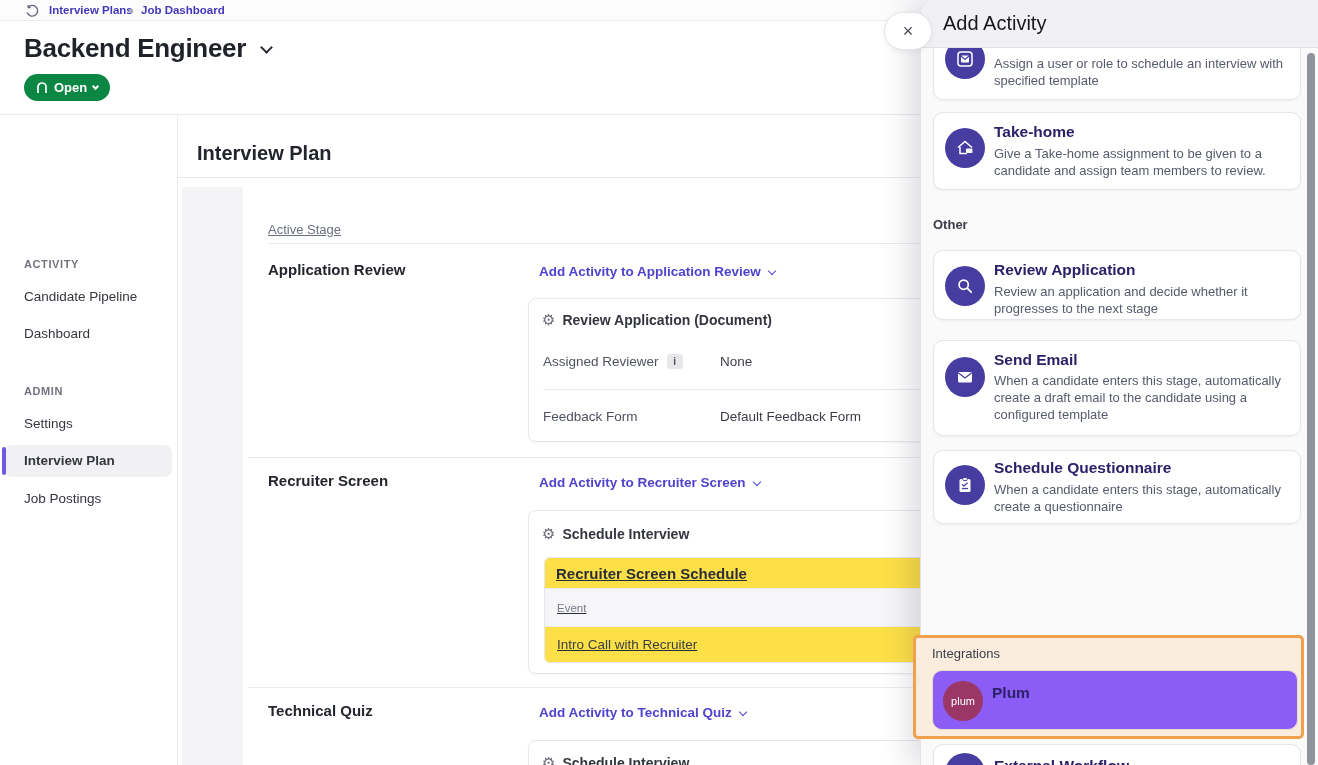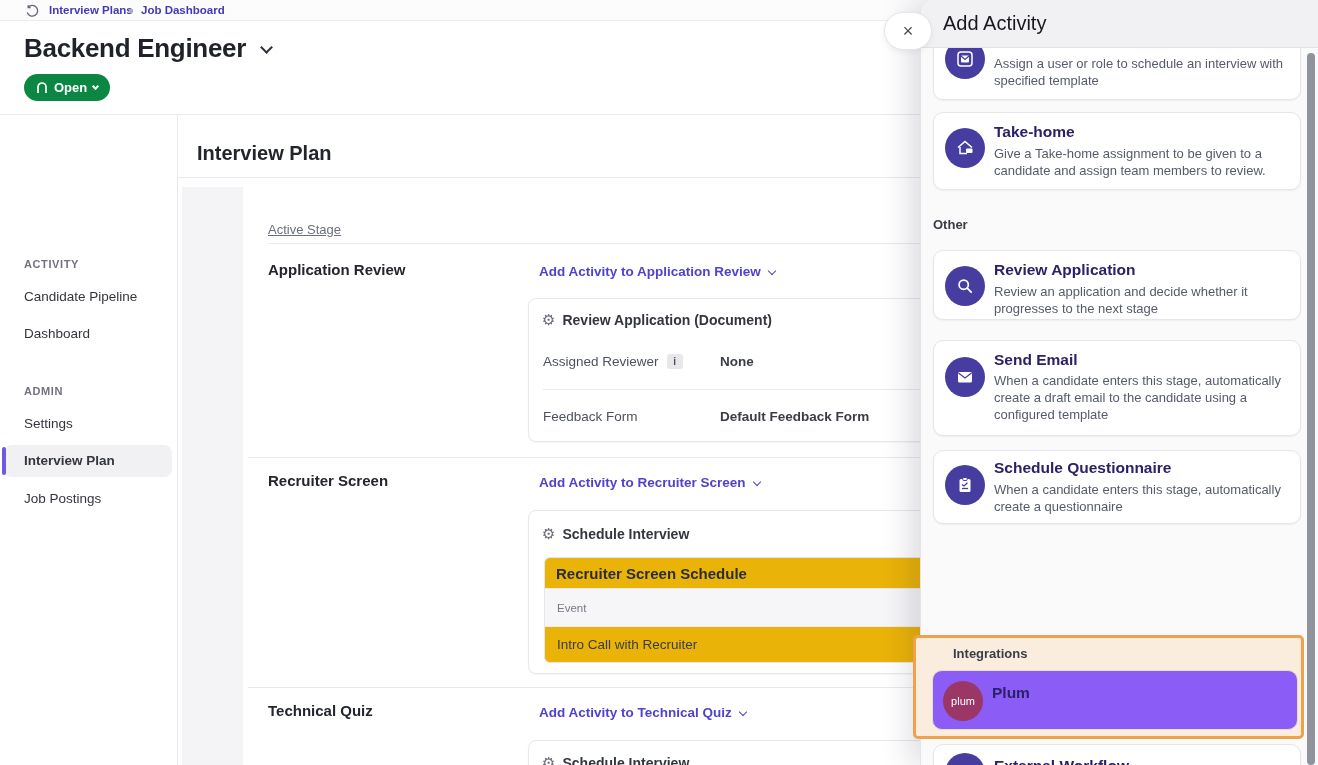--- a/index.html
+++ b/index.html
@@ -33,40 +33,40 @@
   .main-title { position:absolute; left:197px; top:142px; font-size:20px; font-weight:700; color:#22252B; }
   .rail { position:absolute; left:182px; top:187px; width:61px; height:578px; background:#F4F4F7; }
   .active-stage { position:absolute; left:268px; top:222px; font-size:13px; color:#6A707C;text-decoration:underline; }
   .stage-name { position:absolute; left:268px; font-size:15px; font-weight:700; color:#23262C; }
   .stage-link { position:absolute; left:539px; font-size:13.5px; font-weight:600; color:#4F43CE; cursor:pointer; }
   .stage-link .chev { width:6px; height:6px; border-width:1.8px; margin-left:8px; vertical-align:2px; }
   .card { position:absolute; background:#fff; border:1px solid #E8E8EC; border-radius:8px; box-shadow:0 1px 2px rgba(20,20,40,.04); }
   .gear { font-size:15px; color:#6A6A78; font-family:"DejaVu Sans",sans-serif; }
   .card-head { position:absolute; left:13px; display:flex; align-items:center; gap:7px; font-size:14px; font-weight:600; color:#33363D; }
   .frow-label { position:absolute; left:14px; font-size:13.5px; color:#4E525E; }
-  .frow-value { position:absolute; left:191px; font-size:13.5px; color:#3A3D45;font-weight:bold; }
+  .frow-value { position:absolute; left:191px; font-size:13.5px; color:#3A3D45; }
   .info-badge { display:inline-block; margin-left:8px; width:16px; height:15px; border-radius:3px; background:#E8E8EB; color:#4B4F58; font-size:10px; font-weight:700; text-align:center; line-height:15px; vertical-align:1px; }
-  .subcard { position:absolute; background:#eab308; border:1px solid #E7E7EB; border-radius:6px; overflow:hidden; }
+  .subcard { position:absolute; background:#fde047; border:1px solid #E7E7EB; border-radius:6px; overflow:hidden;text-decoration:underline; }
   .subcard-title { height:31px; line-height:31px; padding-left:11px; font-size:15px; font-weight:600; color:#2B2E36; border-bottom:1px solid #E9E9EE; }
   .subcard-fieldrow { height:38px; line-height:38px; padding-left:12px; background:#F6F6F8; border-bottom:1px solid #ECECF0; font-size:11.5px; color:#767B88; }
   .subcard-valuerow { height:35px; line-height:35px; padding-left:12px; font-size:13.5px; color:#3A3D45; }
 
   
   .panel { position:absolute; left:920px; top:0; width:398px; height:765px; background:#FAFAFB; border-left:1px solid #E4E4E8; border-top-left-radius:14px; box-shadow:-10px 0 30px rgba(40,40,60,.16); overflow:hidden; z-index:10; }
   .panel-header { position:absolute; left:0; top:0; width:398px; height:48px; background:#F1F1F3; border-bottom:1px solid #E2E2E7; border-top-left-radius:14px; z-index:3; }
   .panel-title { position:absolute; left:22px; top:12px; font-size:20px; font-weight:400; color:#17191F; }
   .pcard { position:absolute; left:12px; width:368px; background:#fff; border:1px solid #E6E6EA; border-radius:10px; box-shadow:0 1px 2px rgba(20,20,40,.05); z-index:1; cursor:pointer; }
   .pcard-icon { position:absolute; left:11px; width:40px; height:40px; border-radius:50%; background:#473CA0; display:flex; align-items:center; justify-content:center; }
   .pcard-title { position:absolute; left:60px; font-size:15.5px; font-weight:700; color:#2A2168; }
   .pcard-desc { position:absolute; left:60px; width:296px; font-size:13px; line-height:17px; color:#555B6B; }
   .psection { position:absolute; left:12px; font-size:13px; font-weight:700; color:#3A3D45; }
 
   
   .hl-box { position:absolute; left:913px; top:635px; width:391px; height:104px; background:#FAEDDE; border:3px solid #F0A14D; border-radius:5px; z-index:20; }
-  .hl-label { position:absolute; left:16px; top:8px; font-size:13px; font-weight:700; color:#3A3D45;margin-left:21px; }
+  .hl-label { position:absolute; left:16px; top:8px; font-size:13px; font-weight:400; color:#3A3D45; }
   .plum-card { position:absolute; left:16px; top:32px; width:366px; height:60px; background:#8b5cf6; border:1px solid #E9DCC9; border-radius:10px; cursor:pointer; }
   .plum-circle { position:absolute; left:10px; top:10px; width:40px; height:40px; border-radius:50%; background:#9A3766; color:#fff; font-size:11px; display:flex; align-items:center; justify-content:center; }
   .plum-title { position:absolute; left:59px; top:13px; font-size:15.5px; font-weight:700; color:#2A2168; }
 
   .close-btn { position:absolute; left:884px; top:12px; width:48px; height:38px; background:#fff; border:1px solid #E5E5EA; border-radius:20px; box-shadow:0 2px 6px rgba(20,20,40,.06); z-index:30; display:flex; align-items:center; justify-content:center; font-size:18px; color:#4A4A52; cursor:pointer; }
   .scroll-thumb { position:absolute; left:1307px; top:53px; width:8px; height:712px; border-radius:4px; background:#8F939B; z-index:31; cursor:pointer; }
 </style>
 </head>
 <body>
 

